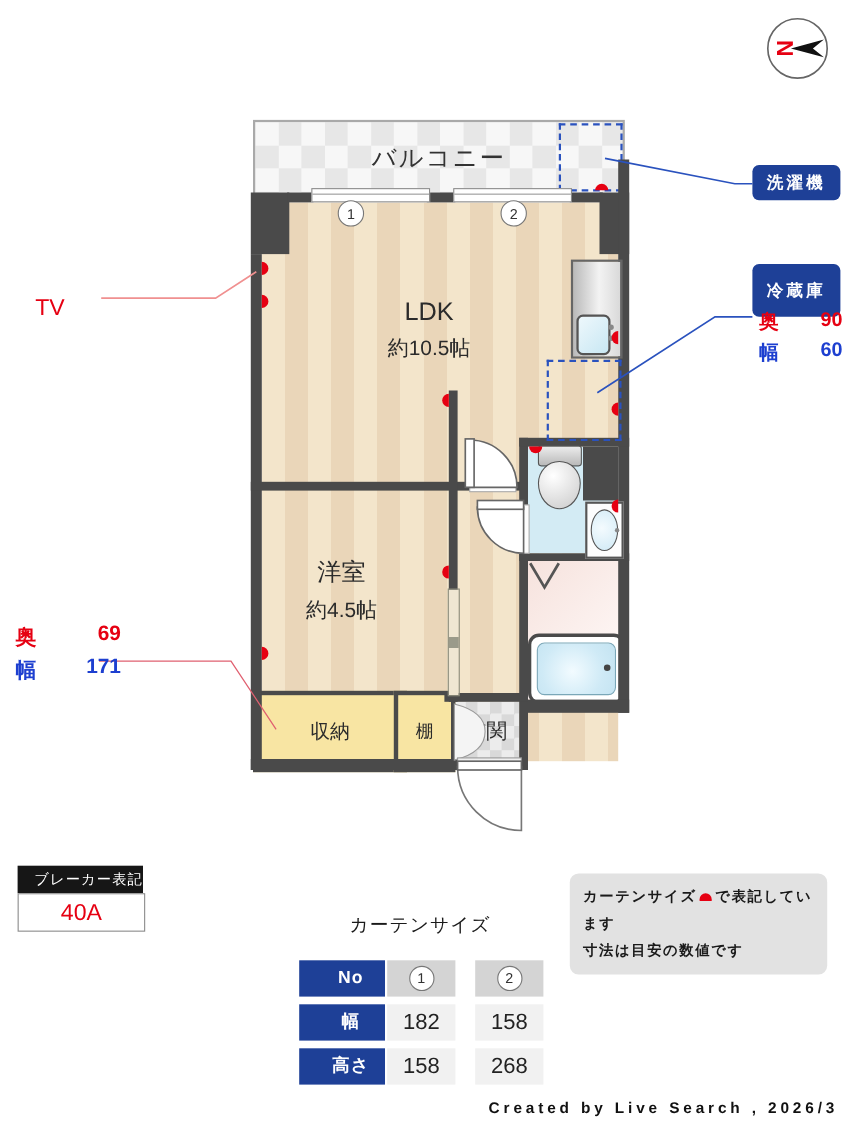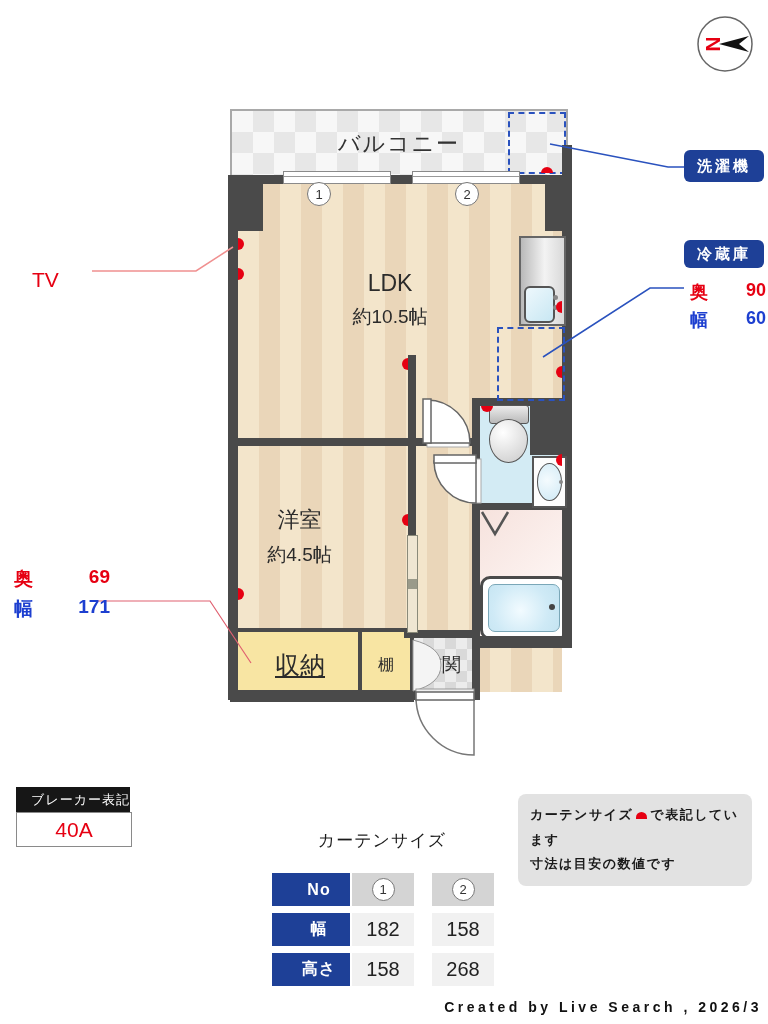--- a/index.html
+++ b/index.html
@@ -103,21 +103,21 @@
   <div class="bathroom" style="left:480px;top:510px;width:82px;height:126px;"></div>
   <div class="tub" style="left:480px;top:576px;width:82px;height:58px;">
     <div class="tub-inner"></div>
     <div class="drain" style="right:10px;top:25px;"></div>
   </div>
 
   <div class="genkan" style="left:412px;top:638px;width:60px;height:53px;">
     <span class="small-label">玄関</span>
   </div>
   <div class="closet" style="left:230px;top:628px;width:132px;height:66px;">
-    <span class="small-label" style="font-size:25px;text-decoration:underline;">収納</span>
+    <span class="small-label" style="font-size:18px;">収納</span>
   </div>
   <div class="closet" style="left:358px;top:628px;width:48px;height:66px;">
     <span class="small-label" style="font-size:16px;">棚</span>
   </div>
 
   <div class="wall" style="left:228px;top:175px;width:35px;height:56px;"></div>
   <div class="wall" style="left:261px;top:175px;width:24px;height:9px;"></div>
   <div class="wall" style="left:388px;top:175px;width:26px;height:9px;"></div>
   <div class="wall" style="left:518px;top:175px;width:30px;height:9px;"></div>
   <div class="wall" style="left:545px;top:175px;width:27px;height:56px;"></div>
@@ -191,29 +191,29 @@
   <div class="outlet o-up" style="left:541px;top:167px;"></div>
   <div class="outlet o-left" style="left:556px;top:301px;"></div>
   <div class="outlet o-left" style="left:556px;top:366px;"></div>
   <div class="outlet o-down" style="left:481px;top:406px;"></div>
   <div class="outlet o-left" style="left:556px;top:454px;"></div>
 
   <div class="room-label" style="left:300px;top:270px;width:180px;">
     <div class="l1">LDK</div>
     <div class="l2">約10.5帖</div>
   </div>
-  <div class="room-label" style="left:217px;top:505px;width:165px;">
+  <div class="room-label" style="left:228px;top:505px;width:165px;">
     <div class="l1" style="font-size:22px;">洋室</div>
     <div class="l2">約4.5帖</div>
   </div>
 
   <div class="badge" style="left:684px;top:150px;width:80px;height:32px;">
     <span>洗濯機</span>
   </div>
-  <div class="badge" style="left:684px;top:240px;width:80px;height:28px;">
+  <div class="badge" style="left:684px;top:240px;width:80px;height:48px;">
     <span>冷蔵庫</span>
   </div>
   <div class="dims" style="left:690px;top:280px;">
     <div class="row red">
       <span>奥</span>
       <span>90</span>
     </div>
     <div class="row blue">
       <span>幅</span>
       <span>60</span>

